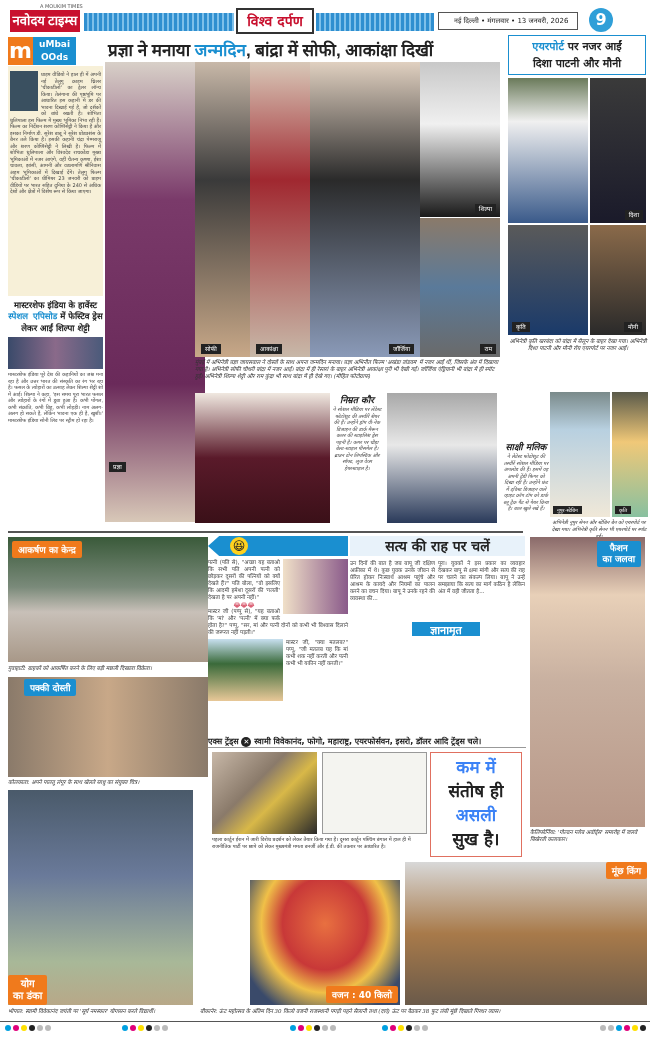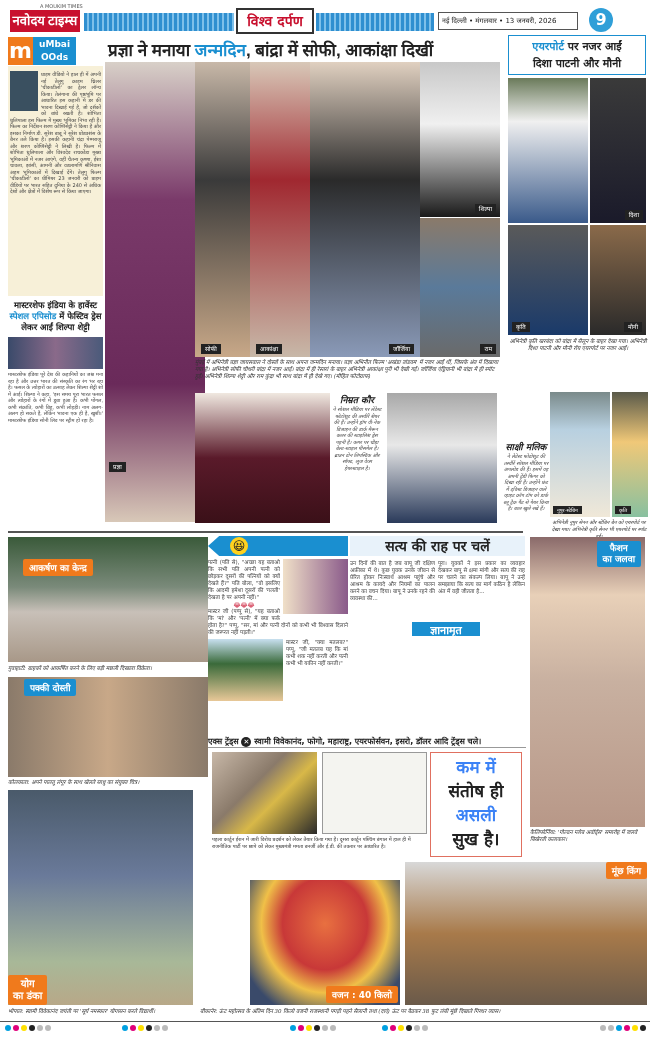--- a/index.html
+++ b/index.html
@@ -3,32 +3,32 @@
 <meta charset="utf-8">
 <style>
   * { box-sizing: border-box; margin: 0; padding: 0; }
   body { width: 650px; height: 1043px; background: #fff; font-family: "DejaVu Sans", sans-serif; position: relative; overflow: hidden; color: #222; }
   .abs { position: absolute; }
   .masthead-logo { left: 10px; top: 10px; width: 70px; height: 22px; background: #c8102e; color: #fff; font-weight: bold; font-size: 13px; text-align: center; line-height: 22px; font-family: "Liberation Serif", serif; }
   .masthead-tag { left: 40px; top: 3px; font-size: 5px; color: #555; }
   .masthead-bar { left: 84px; top: 13px; width: 150px; height: 18px; background: repeating-linear-gradient(90deg,#2f8fd0 0 3px,#7ec0ea 3px 5px); }
   .masthead-bar2 { left: 316px; top: 13px; width: 118px; height: 18px; background: repeating-linear-gradient(90deg,#2f8fd0 0 3px,#7ec0ea 3px 5px); }
   .section-title { left: 236px; top: 8px; width: 78px; height: 26px; border: 2px solid #333; background: #fff; color: #c8102e; font-weight: bold; font-size: 14px; text-align: center; line-height: 22px; }
-  .date-box { left: 438px; top: 12px; width: 140px; height: 18px; border: 1px solid #555; font-size: 7px; line-height: 16px; padding-left: 3px; }
+  .date-box { left: 438px; top: 12px; width: 140px; height: 18px; border: 1px solid #555; font-size: 7px; line-height: 16px; padding-left: 15px; }
   .page-num { left: 589px; top: 8px; width: 24px; height: 24px; border-radius: 50%; background: #2f9fd8; color: #fff; font-size: 16px; font-weight: bold; text-align: center; line-height: 24px; }
 
   .mumbai-logo { left: 8px; top: 37px; width: 68px; height: 28px; display: flex; }
   .mumbai-m { width: 25px; background: #f07a1c; color: #fff; font-weight: bold; font-size: 22px; text-align: center; line-height: 28px; }
   .mumbai-txt { flex: 1; background: #1a8fd0; color: #fff; font-size: 9px; font-weight: bold; text-align: center; line-height: 13px; padding-top: 1px; }
   .left-col { left: 8px; top: 66px; width: 95px; background: #f7f0d8; padding: 2px; }
   .left-head { font-size: 9px; font-weight: bold; text-align: center; line-height: 11px; }
   .left-head .hl { color: #1a8fd0; }
   .body-tiny { font-size: 5px; line-height: 6.5px; color: #444; text-align: justify; }
   .left-sub-head { left: 8px; top: 300px; width: 95px; font-size: 8.5px; font-weight: bold; text-align: center; line-height: 11px; }
-  .left-sub-head .hl { color: #1a8fd0; }
+  .left-sub-head .hl { color: #1a8fd0; font-family: Liberation Mono, monospace; }
 
   .main-head { left: 108px; top: 38px; width: 392px; font-size: 17px; font-weight: bold; font-family: "Liberation Sans", sans-serif; white-space: nowrap; }
   .main-head .hl { color: #1a8fd0; }
   .photo { background: #b8a89c; overflow: hidden; }
   .label-tag { position: absolute; bottom: 3px; background: #222; color: #fff; font-size: 6px; padding: 1px 4px; }
 
   .airport-head { left: 508px; top: 35px; width: 138px; height: 40px; border: 1px solid #1a8fd0; font-size: 11px; font-weight: bold; text-align: center; line-height: 17px; padding-top: 2px; }
   .airport-head .hl { color: #1a8fd0; }
 
   .caption { font-size: 5.5px; line-height: 7px; color: #333; font-style: italic; }
@@ -141,21 +141,21 @@
   <span class="label-tag" style="left:3px;font-size:5px;">नुपुर-स्टेबिन</span>
 </div>
 <div class="abs photo" style="left:612px;top:392px;width:36px;height:125px;background:linear-gradient(180deg,#5a5a4a,#f0c878 40%,#88c0a0);">
   <span class="label-tag" style="left:3px;font-size:5px;">कृति</span>
 </div>
 <div class="abs caption" style="left:550px;top:519px;width:98px;text-align:center;font-size:5px;">अभिनेत्री नुपुर सेनन और स्टेबिन बेन को एयरपोर्ट पर देखा गया। अभिनेत्री कृति सेनन भी एयरपोर्ट पर स्पॉट हुईं।</div>
 
 <div class="abs rule" style="left:8px;top:531px;width:515px;height:2px;"></div>
 
 <div class="abs photo" style="left:8px;top:537px;width:200px;height:125px;background:linear-gradient(180deg,#3a5a3a,#7a8a7a 40%,#c8c0b8 60%,#a89888);">
-  <span class="orange-tag" style="position:absolute;left:15px;top:4px;margin-top:18px;">आकर्षण का केन्द्र</span>
+  <span class="orange-tag" style="position:absolute;left:4px;top:4px;">आकर्षण का केन्द्र</span>
 </div>
 <div class="abs caption" style="left:8px;top:665px;width:200px;">गुवाहाटी: ग्राहकों को आकर्षित करने के लिए बड़ी मछली दिखाता विक्रेता।</div>
 
 <div class="abs photo" style="left:8px;top:677px;width:200px;height:100px;background:linear-gradient(90deg,#8a7a6a,#c8a888 50%,#8a7a6a);">
   <span class="blue-tag" style="position:absolute;left:16px;top:2px;">पक्की दोस्ती</span>
 </div>
 <div class="abs caption" style="left:8px;top:779px;width:200px;">कोलकाता: अपने पालतू लंगूर के साथ खेलते साधु का संयुक्त चित्र।</div>
 
 <div class="abs photo" style="left:8px;top:790px;width:185px;height:215px;background:linear-gradient(180deg,#4a5a6a,#6a7a9a 40%,#a8b898 80%,#b8a888);">
   <div class="orange-tag" style="position:absolute;left:0;bottom:0;text-align:center;font-size:10px;line-height:12px;padding:3px 5px;">

